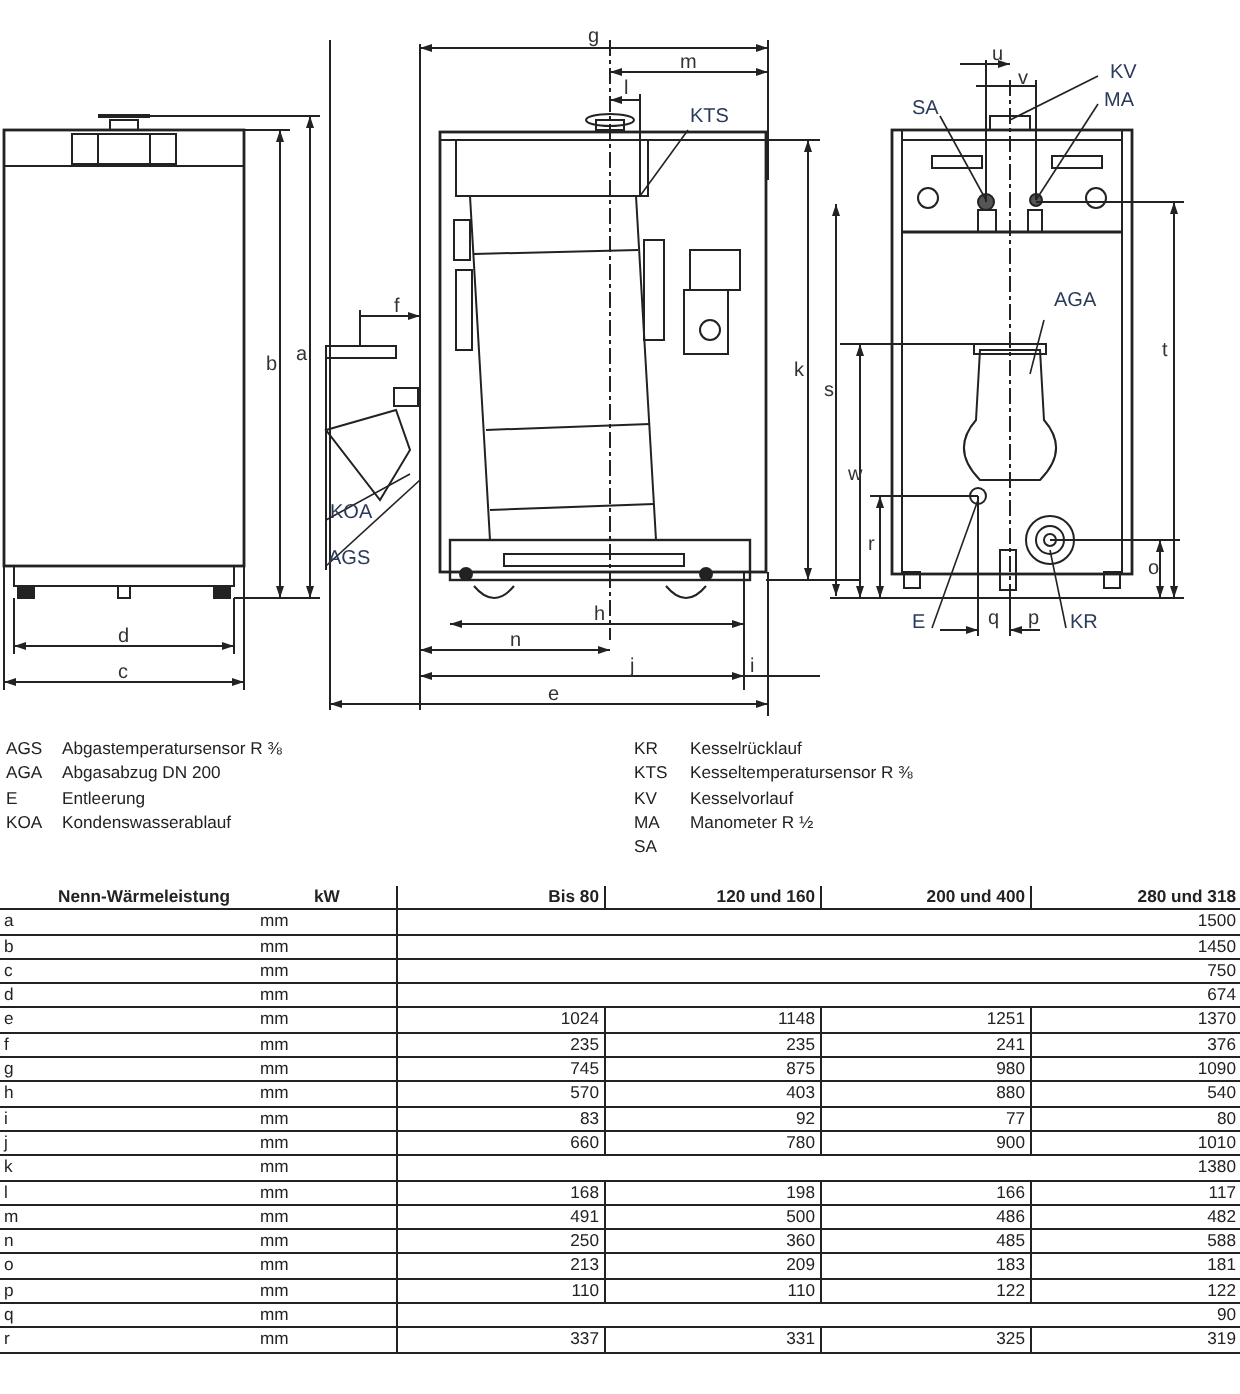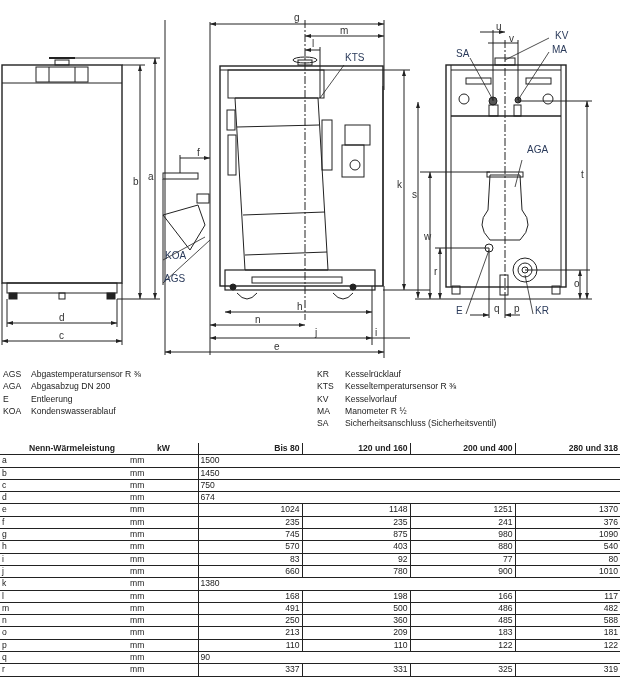--- a/index.html
+++ b/index.html
@@ -13,21 +13,21 @@
   .legend .code { display:inline-block; width:28px; }
   #legend-left { left:3px; }
   #legend-right { left:317px; }
   table.spec { position:absolute; left:0; top:443px; width:620px; border-collapse:collapse;
                font-size:8.6px; table-layout:fixed; }
   table.spec td, table.spec th { padding:0 2px; height:11.3px; line-height:11.3px;
                border-bottom:1.2px solid #222; white-space:nowrap; }
   table.spec th { font-weight:bold; text-align:right; }
   table.spec th.left { text-align:left; }
   table.spec td.num { text-align:right; border-left:1px solid #222; }
-  table.spec td.span { text-align:left; border-left:1px solid #222; }
+  table.spec td.span { text-align:right; border-left:1px solid #222; }
   table.spec th.colh { border-left:1px solid #222;margin-left:24px; }
   table.spec tr.head th { border-bottom:1.4px solid #222;padding-left:29px; }
 </style>
 </head>
 <body>
 
 <svg id="drawing" viewBox="0 0 620 360" xmlns="http://www.w3.org/2000/svg">
   <defs>
     <marker id="ar" markerWidth="6" markerHeight="4" refX="6" refY="2" orient="auto-start-reverse">
       <path d="M0,0 L6,2 L0,4 z" fill="#222"></path>
@@ -242,21 +242,20 @@
   <div class="row">
       <span class="code">KV</span>
       <span>Kesselvorlauf</span>
     </div>
   <div class="row">
       <span class="code">MA</span>
       <span>Manometer R ½</span>
     </div>
   <div class="row">
       <span class="code">SA</span>
-      <span>Sicherheitsanschluss (Sicherheitsventil)</span>
     </div>
 </div>
 
 <table class="spec">
   <colgroup>
     <col style="width:128px">
       <col style="width:70px">
     <col style="width:104px">
       <col style="width:108px">
       <col style="width:105px">

